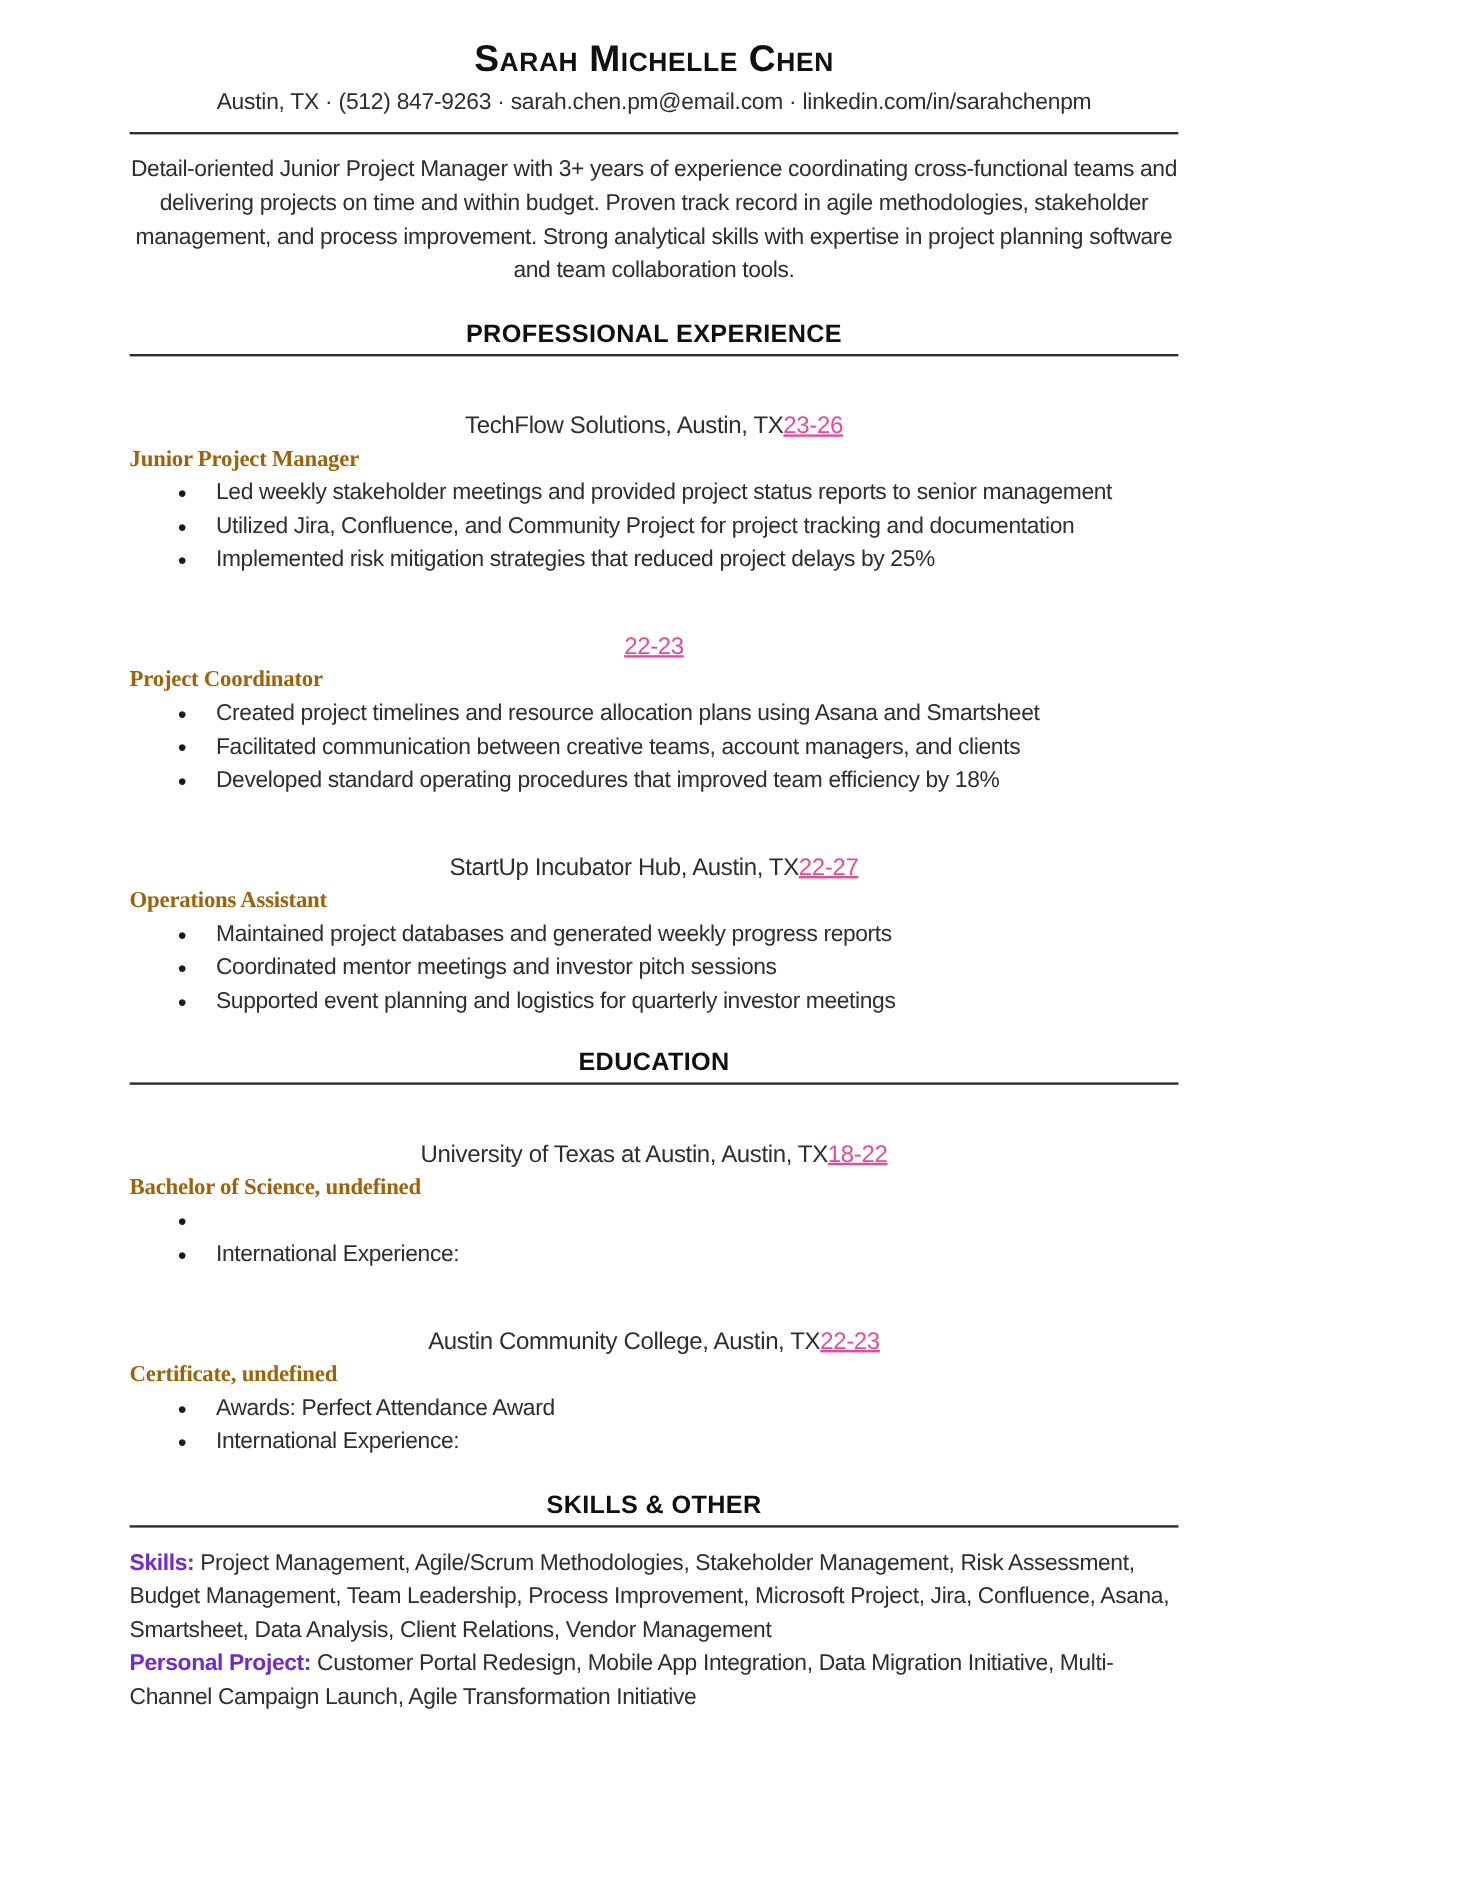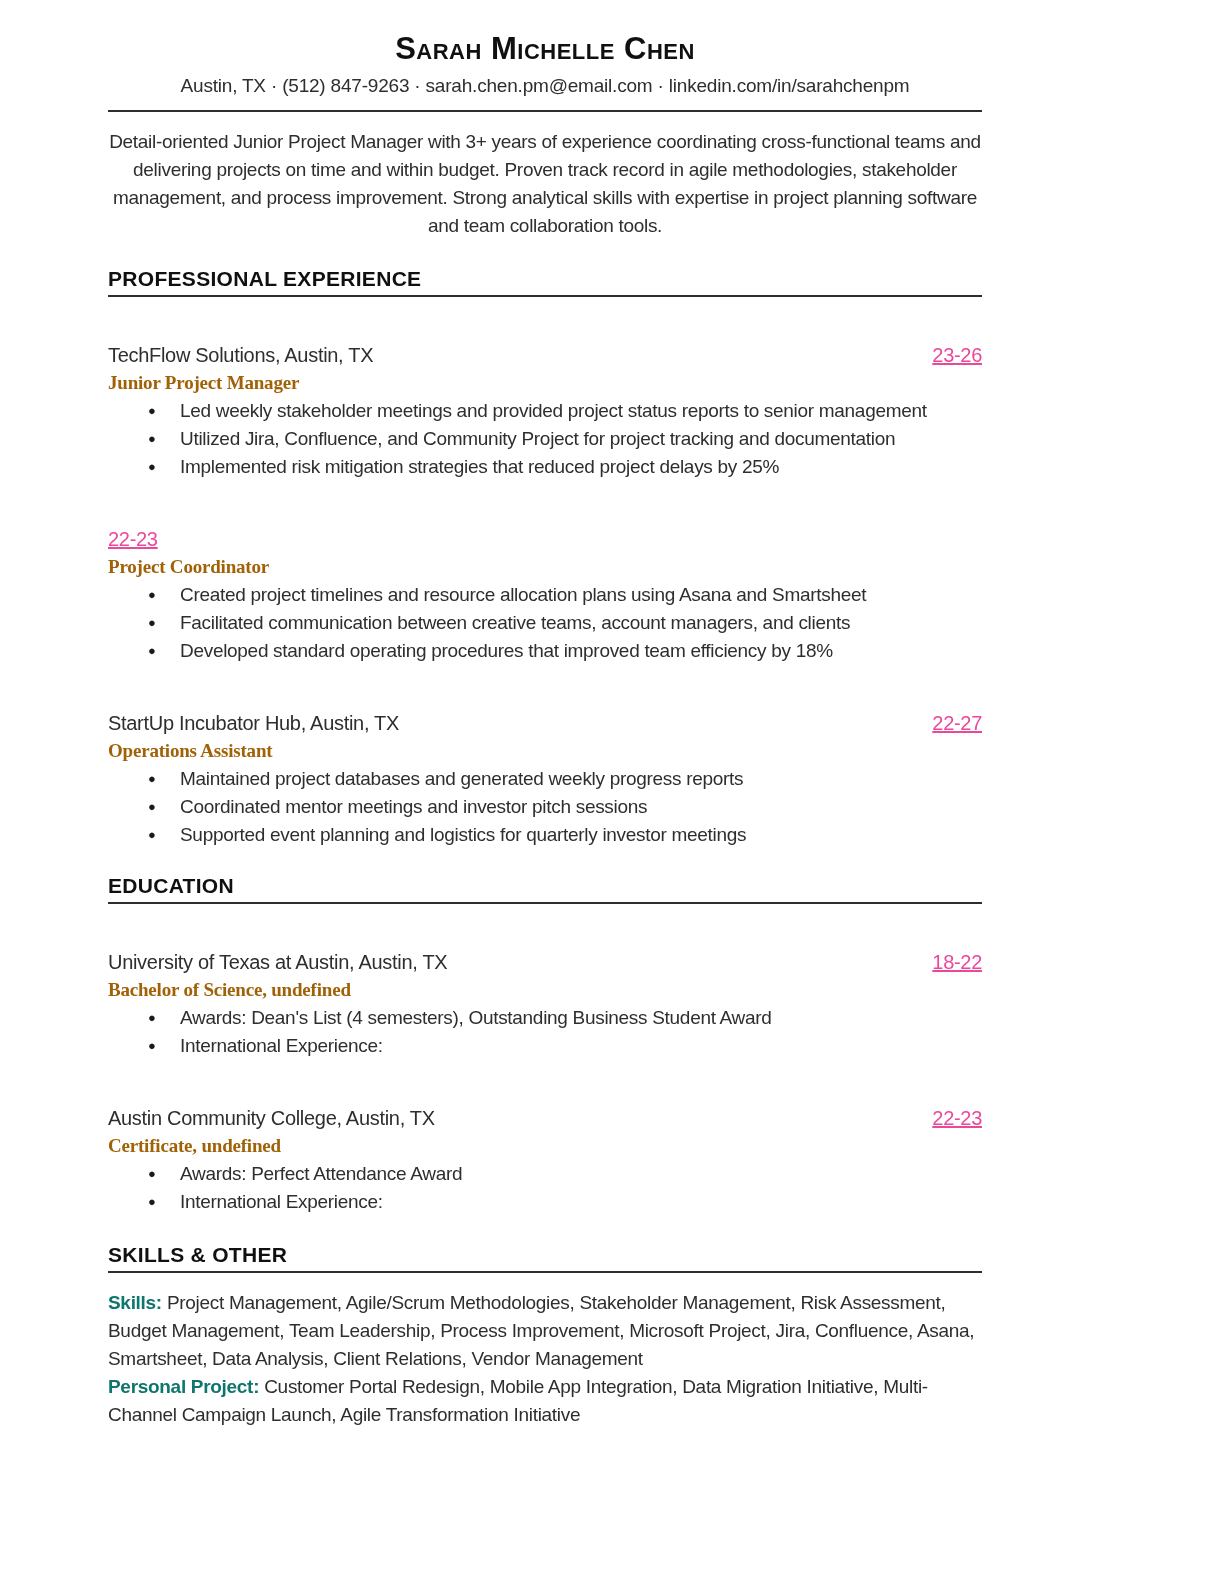--- a/index.html
+++ b/index.html
@@ -39,33 +39,34 @@
   }
   .summary {
     text-align: center;
     font-size: 19px;
     letter-spacing: -0.3px;
     line-height: 28px;
     margin-top: 16px;
     margin-bottom: 26px;
   }
   .section-heading {
+    text-align: center;
     font-size: 21px;
     font-weight: 700;
     letter-spacing: 0.3px;
     color: #101010;
     line-height: 26px;
   }
   .section .rule { margin-top: 3px; margin-bottom: 4px; }
   .section-experience { margin-top: 0; }
   .section-education { margin-top: 24px; }
   .section-skills { margin-top: 26px; }
   .entry-head {
     display: flex;
-    justify-content: space-between;
+    justify-content: center;
     align-items: baseline;
     font-size: 20px;
     letter-spacing: -0.3px;
     line-height: 28px;
     margin-top: 44px;
   }
   .org { color: #2e2e2e; }
   .dates { color: #ec4899; font-size: 20px; text-decoration: underline; }
   .role {
     font-size: 19px;
@@ -91,21 +92,21 @@
     color: #1a1a1a;
   }
   .skills-body { margin-top: 16px; }
   .skills-line {
     font-size: 19px;
     letter-spacing: -0.3px;
     line-height: 28px;
   }
   .skills-line .lbl {
     font-weight: 700;
-    color: #0f766e;
+    color: #6d28d9;
     margin-right: 5px;
   }
 </style>
 </head>
 <body>
 
 <div class="page">
 
   <header>
     <h1 class="name">Sarah Michelle Chen</h1>
@@ -191,21 +192,20 @@
 
     <div class="entry">
       <div class="entry-head">
         <span class="org">University of Texas at Austin, Austin, TX</span>
         <span class="dates">18-22</span>
       </div>
       <div class="role">Bachelor of Science, undefined</div>
       <ul class="bullets">
         <li>
             <span class="dot">●</span>
-            <span>Awards: Dean's List (4 semesters), Outstanding Business Student Award</span>
           </li>
         <li>
             <span class="dot">●</span>
             <span>International Experience:</span>
           </li>
       </ul>
     </div>
 
     <div class="entry">
       <div class="entry-head">

